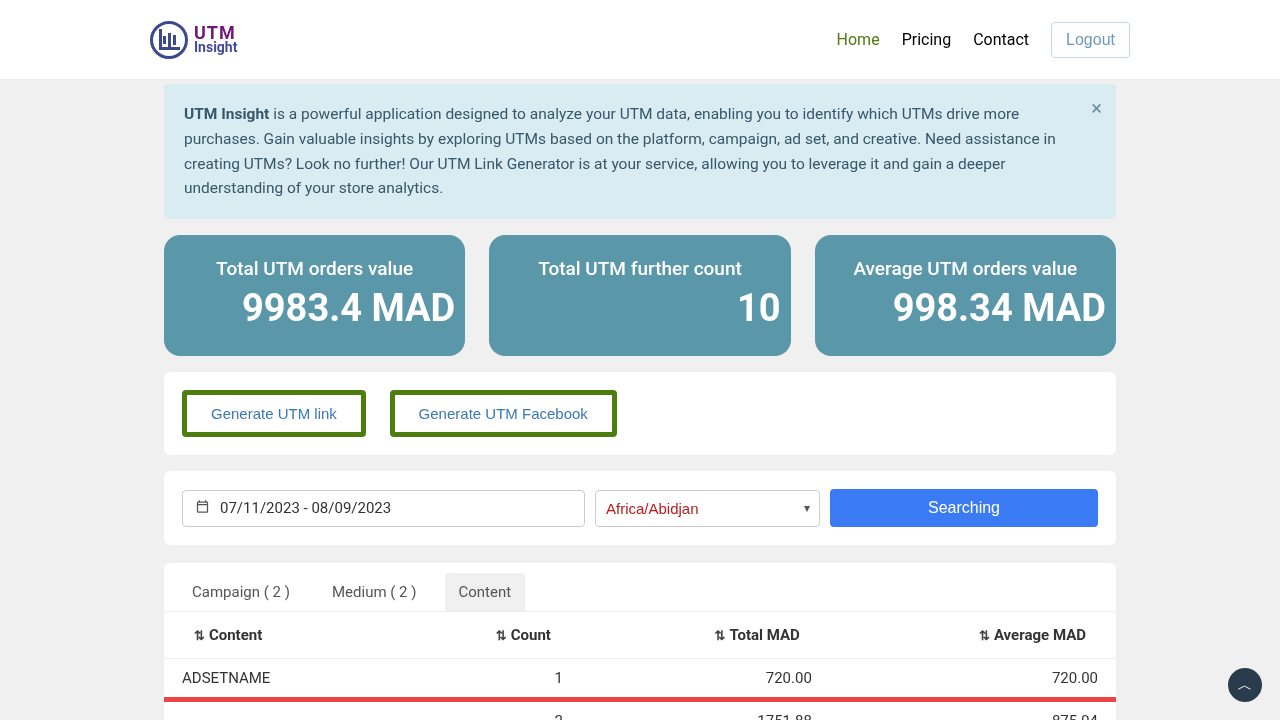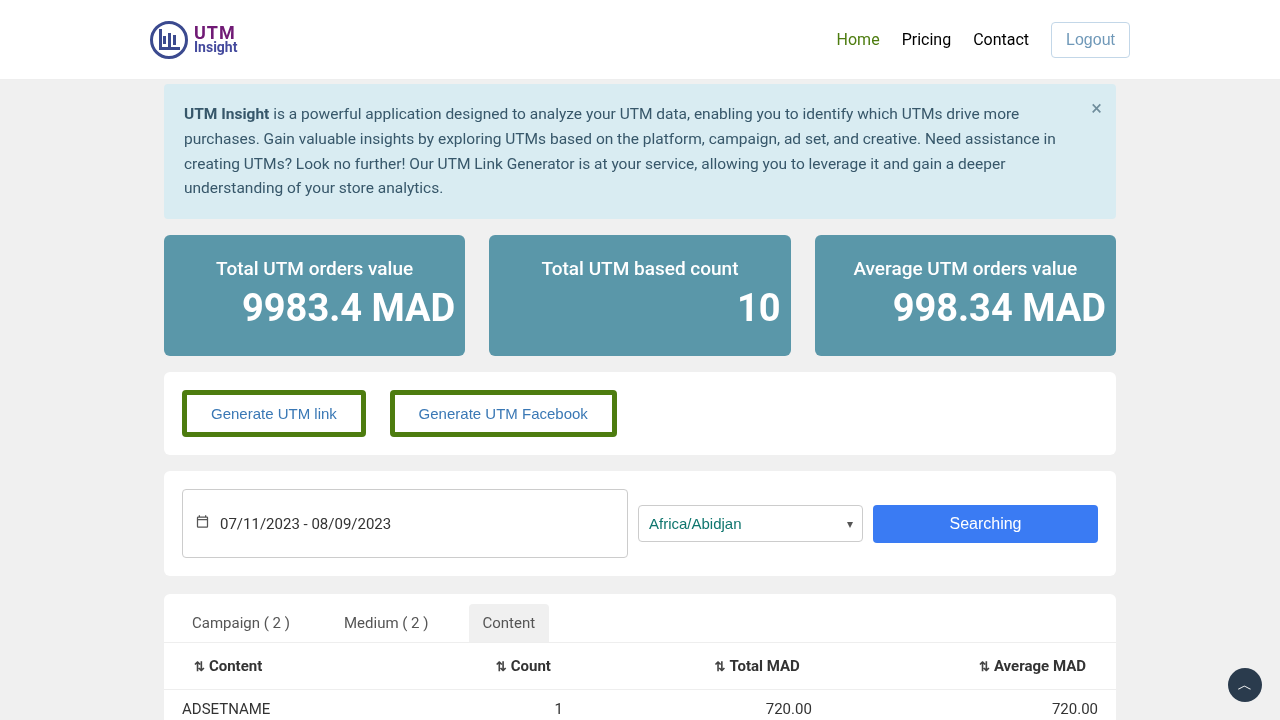--- a/index.html
+++ b/index.html
@@ -14,34 +14,34 @@
   .logo-text .t2 { font-weight:700; color:#444a9d; font-size:14px; text-align:right; }
   .nav { display:flex; align-items:center; gap:22px; }
   .nav a { color:#000000; text-decoration:none; font-size:16px; }
   .nav a.active { color:#4d7c0f; }
   .logout-btn { border:1px solid #c3d7e8; color:#6f98b8; padding:8px 14px; border-radius:4px; background:#fff; cursor:pointer; font-size:16px; }
   .container { max-width: 960px; margin: 0 auto; padding: 0 4px; }
   .alert { background:#d9ecf2; color:#37576a; padding:18px 40px 18px 20px; border-radius:4px; margin-top:4px; position:relative; line-height:1.6; font-size:15.5px; }
   .alert b { font-weight:700; }
   .alert .close { position:absolute; right:14px; top:14px; color:#6f8d9c; cursor:pointer; font-size:20px; line-height:1; }
   .stats { display:flex; gap:24px; margin-top:16px; }
-  .stat-card { flex:1; background:#5a97a9; color:#fff; border-radius:6px; padding:22px 10px 26px; text-align:center; }
+  .stat-card { flex:1; background:#5a97a9; color:#fff; border-radius:16px; padding:22px 10px 26px; text-align:center; }
   .stat-label { font-size:19px; font-weight:500; margin-bottom:6px; }
   .stat-value { font-size:38px; font-weight:700;text-align:right; }
   .panel { background:#fff; border-radius:6px; padding:18px; margin-top:16px; }
   .gen-btn { border:5px solid #4d7c0f; color:#3a78b5; background:#fff; padding:10px 24px; border-radius:4px; margin-right:20px; cursor:pointer; font-size:15px; }
   .filters { display:flex; gap:10px; align-items:center; }
-  .date-input { flex:1; display:flex; align-items:flex-end; border:1px solid #ccc; border-radius:4px; padding:24px 12px; background:#fff; gap:10px; }
+  .date-input { flex:1; display:flex; align-items:center; border:1px solid #ccc; border-radius:4px; padding:8px 12px; background:#fff; gap:10px; }
   .date-input .cal { color:#555; }
-  .tz-select { width:225px; border:1px solid #ccc; border-radius:4px; padding:9px 10px; font-size:15px; background:#fff; color:#0f766e; appearance:none; -webkit-appearance:none; position:relative; }
+  .tz-select { width:225px; border:1px solid #ccc; border-radius:4px; padding:9px 10px; font-size:15px; background:#fff; color:#b91c1c; appearance:none; -webkit-appearance:none; position:relative; }
   .tz-wrap { position:relative; width:225px; }
   .tz-wrap::after { content:"▾"; position:absolute; right:10px; top:50%; transform:translateY(-50%); color:#555; pointer-events:none; font-size:12px; }
-  .search-btn { background:#3a7bf3; color:#fff; border:none; border-radius:4px; padding:10px 0; width:225px; font-size:16px; cursor:pointer; }
+  .search-btn { background:#3a7bf3; color:#fff; border:none; border-radius:4px; padding:10px 0; width:268px; font-size:16px; cursor:pointer; }
   .tabs-panel { background:#fff; border-radius:6px; margin-top:18px; padding:0; }
-  .tabs { display:flex; gap:26px; padding:10px 14px 0; }
+  .tabs { display:flex; gap:14px; padding:10px 14px 0; }
   .tab { padding:10px 14px; color:#555; cursor:pointer; border-radius:4px 4px 0 0; }
   .tab.active { background:#f0f0f0; }
   table { width:100%; border-collapse:collapse; }
   thead th { text-align:left; padding:14px 30px; font-weight:700; border-top:1px solid #eee; border-bottom:1px solid #eee; }
   thead th.right, tbody td.right { text-align:right; }
   tbody td { padding:10px 18px; border-bottom:5px solid #ef4444; }
   .sort { display:inline-block; margin-right:4px; font-size:13px; color:#444; }
   .fab { position:fixed; right:18px; bottom:18px; width:34px; height:34px; border-radius:50%; background:#2a3b4d; color:#fff; display:flex; align-items:center; justify-content:center; cursor:pointer; }
 </style>
 </head>
@@ -73,21 +73,21 @@
     <b>UTM Insight</b><span> is a powerful application designed to analyze your UTM data, enabling you to identify which UTMs drive more purchases. Gain valuable insights by exploring UTMs based on the platform, campaign, ad set, and creative. Need assistance in creating UTMs? Look no further! Our UTM Link Generator is at your service, allowing you to leverage it and gain a deeper understanding of your store analytics.</span>
     <span class="close">×</span>
   </div>
 
   <div class="stats">
     <div class="stat-card">
       <div class="stat-label">Total UTM orders value</div>
       <div class="stat-value">9983.4 MAD</div>
     </div>
     <div class="stat-card">
-      <div class="stat-label">Total UTM based count</div>
+      <div class="stat-label">Total UTM further count</div>
       <div class="stat-value">10</div>
     </div>
     <div class="stat-card">
       <div class="stat-label">Average UTM orders value</div>
       <div class="stat-value">998.34 MAD</div>
     </div>
   </div>
 
   <div class="panel">
     <button class="gen-btn">Generate UTM link</button>

